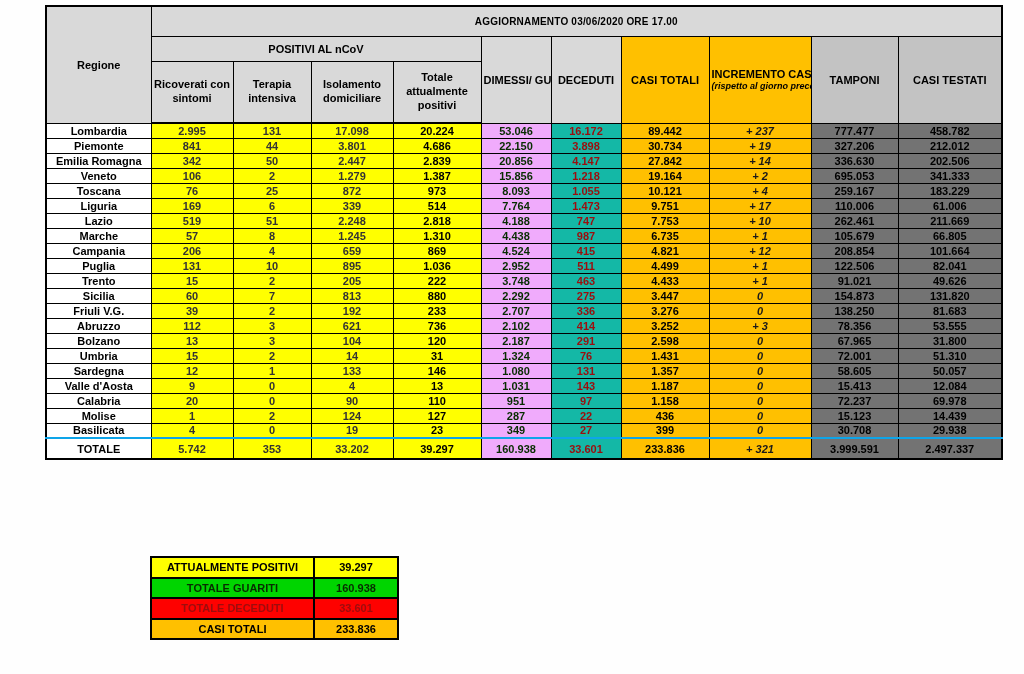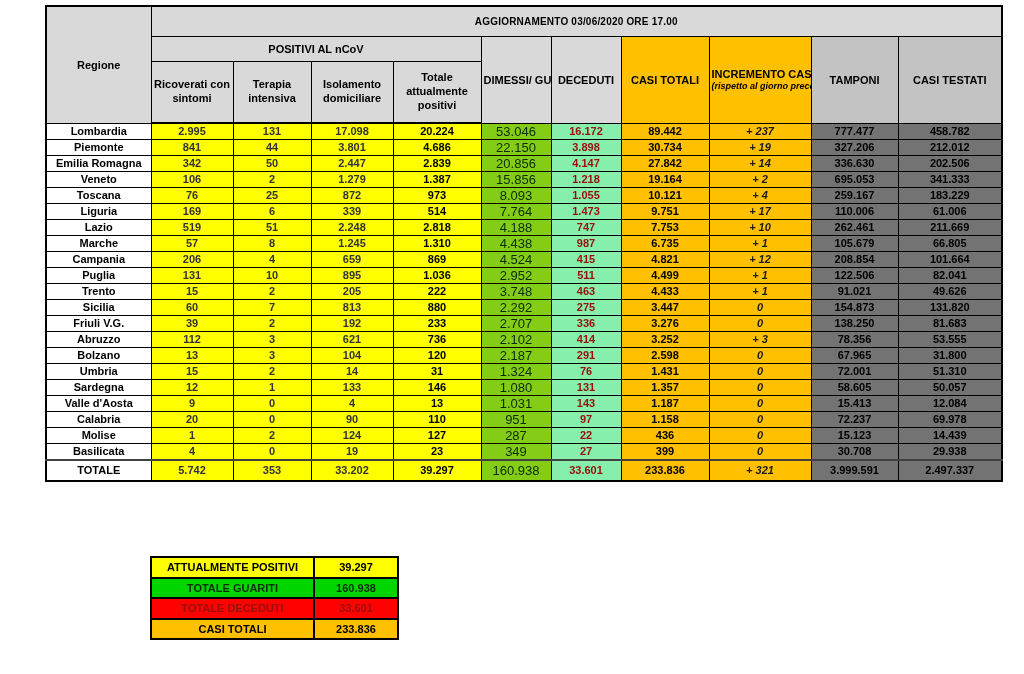--- a/index.html
+++ b/index.html
@@ -15,34 +15,34 @@
   table.main th, table.main td{
     border:1px solid #000;text-align:center;vertical-align:middle;
     padding:0 2px;overflow:hidden;white-space:nowrap;
   }
   tr.r-banner{height:30px;}
   tr.r-group{height:25px;}
   tr.r-sub{height:62px;}
   tr.r-sub th{white-space:normal;line-height:1.25;}
   tbody tr{height:15px;}
   tr.totale{height:21px;}
-  tr.totale td{border-top:2px solid #404040;}
+  tr.totale td{border-top:2px solid #0ea5e9;}
   thead tr.r-sub th{border-bottom:2px solid #000;}
 
   .h-light{background:#d9d9d9;font-weight:700;font-size:11px;}
   .h-banner{background:#d9d9d9;font-weight:700;font-size:10px;letter-spacing:.2px;}
   .h-orange{background:#ffc000;font-weight:700;font-size:11px;}
   .h-gray{background:#c3c3c3;font-weight:700;font-size:11px;}
   .h-note{display:block;font-style:italic;font-weight:600;font-size:9px;margin-top:1px;}
 
   .c-region{background:#ffffff;font-weight:700;font-size:11px;}
   .c-yellow{background:#ffff00;font-weight:600;color:#333;font-size:11px;}
   .c-yellow-b{background:#ffff00;font-weight:700;color:#000;font-size:11px;}
-  .c-green{background:#84cc16;font-weight:400;color:#072d00;font-size:13px;}
-  .c-red{background:#86efac;font-weight:700;color:#9c0d0d;font-size:11px;}
+  .c-green{background:#f0abfc;font-weight:700;color:#072d00;font-size:11px;}
+  .c-red{background:#14b8a6;font-weight:700;color:#9c0d0d;font-size:11px;}
   .c-orange{background:#ffc000;font-weight:700;color:#000;font-size:11px;}
   .c-orange-i{background:#ffc000;font-weight:600;font-style:italic;color:#1a1a1a;font-size:11px;}
   .c-gray{background:#737373;font-weight:700;color:#000;font-size:11px;}
 
   table.summary{
     position:absolute;left:150px;top:556px;width:247px;
     border-collapse:collapse;table-layout:fixed;border:2px solid #000;
   }
   table.summary td{
     border:2px solid #000;height:18.5px;text-align:center;vertical-align:middle;

